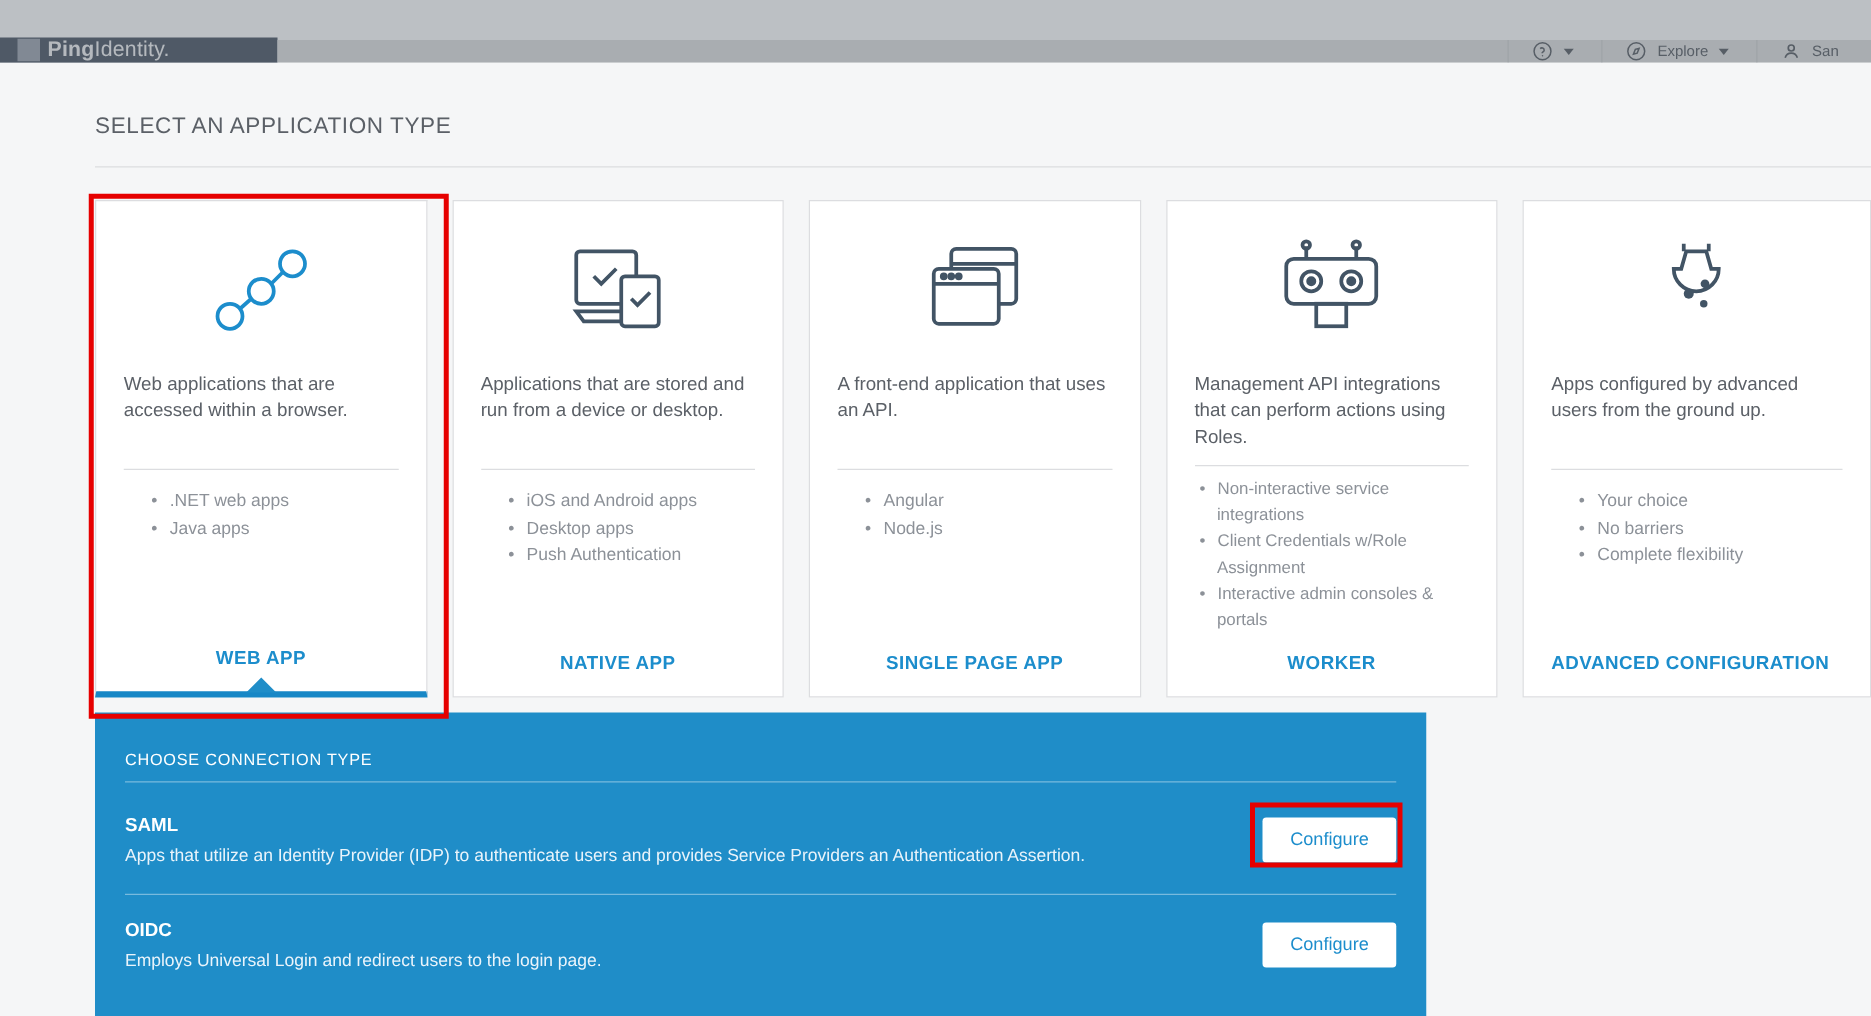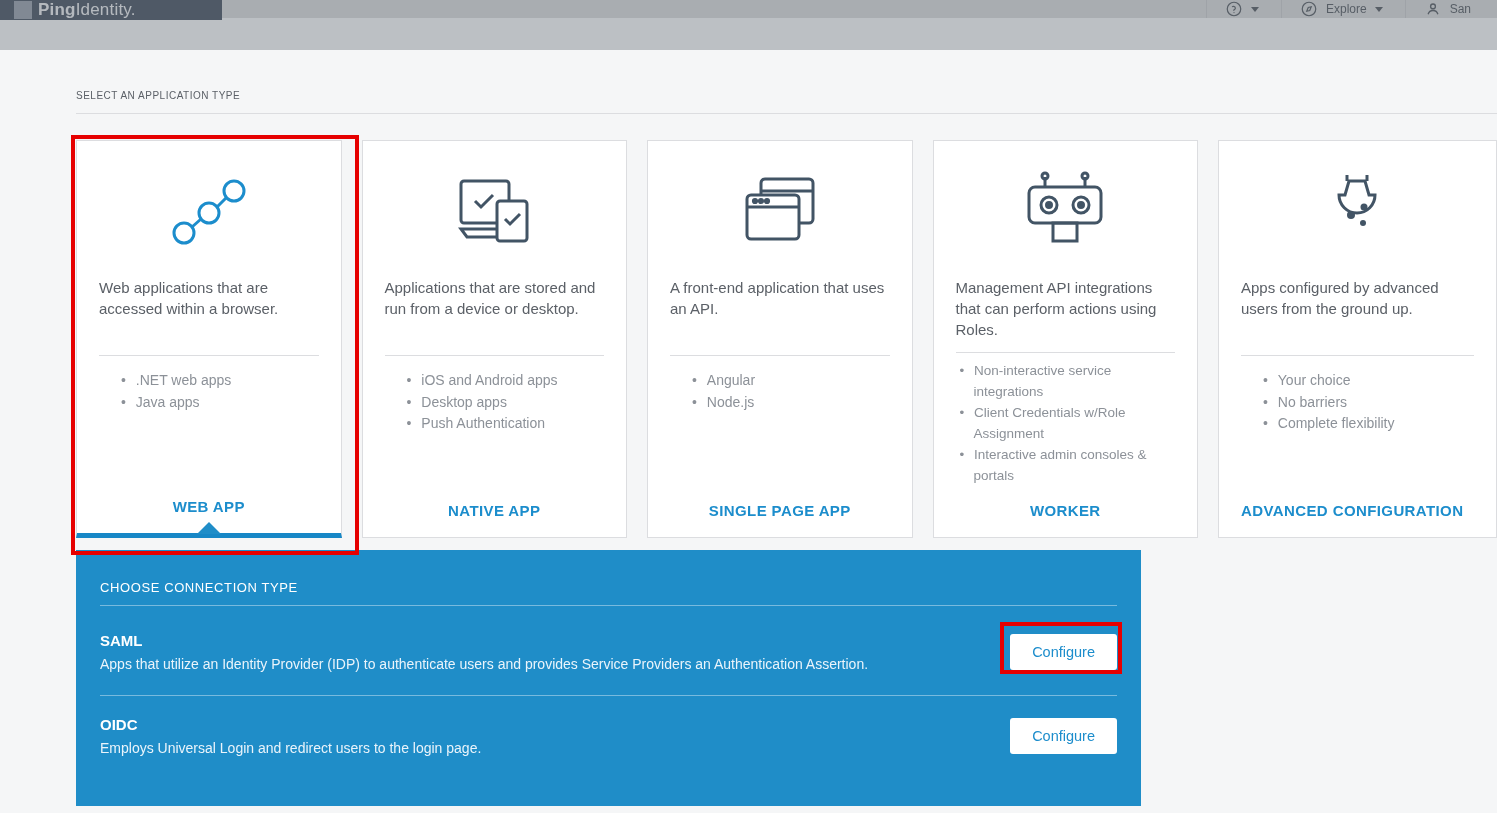--- a/index.html
+++ b/index.html
@@ -11,33 +11,33 @@
     --line:#dcdde0;
     --brand-blue:#1c8dcc;
     --brand-blue-strong:#1787c6;
     --panel-blue:#1f8dc8;
     --slate:#425465;
     --bg:#f5f6f7;
     --highlight-red:#e60000;
   }
   *{box-sizing:border-box}
   body{margin:0;font-family:-apple-system,BlinkMacSystemFont,"Segoe UI",Helvetica,Arial,sans-serif;background:var(--bg);color:var(--text);font-size:14px;width:1497px}
-  .topbar{height:50px;display:flex;align-items:flex-start;position:relative}
+  .topbar{height:50px;display:flex;align-items:flex-end;position:relative}
   .topbar-overlay{position:absolute;inset:0;background:var(--topbar-light-overlay);pointer-events:none}
   .logo-block{width:222px;background:var(--topbar-dark);display:flex;align-items:center;padding:0 14px;gap:6px}
   .logo-square{width:18px;height:18px;background:#8992a0}
   .logo-text{color:#e8eaed;font-size:17px;font-weight:300;letter-spacing:.2px}
   .logo-text b{font-weight:600}
   .topbar-rest{flex:1;background:var(--topbar-light);display:flex;align-items:center;justify-content:flex-end;padding-right:8px;gap:4px;color:#3d444d}
   .top-btn{display:flex;align-items:center;gap:8px;padding:0 18px;height:100%;font-size:12px;border-left:1px solid #bfc2c5}
   .top-btn .ic{width:18px;height:18px;color:#3d444d}
   .caret{width:0;height:0;border-left:4px solid transparent;border-right:4px solid transparent;border-top:5px solid #3d444d}
   
   .content{padding:40px 0 40px 76px}
-  .section-title{font-size:10px;letter-spacing:.5px;color:#5b6067;margin-bottom:12px}
+  .section-title{font-size:18px;letter-spacing:.5px;color:#5b6067;margin-bottom:22px}
   .hr{height:1px;background:var(--line);margin-bottom:26px}
   
   .cards{display:flex;gap:20px}
   .card{width:274px;height:398px;background:#fff;border:1px solid var(--line);position:relative;display:flex;flex-direction:column;padding:20px 22px 18px;}
   .card.selected{border-bottom:5px solid var(--brand-blue-strong)}
   .card.selected::after{content:"";position:absolute;bottom:-1px;left:50%;transform:translateX(-50%);width:0;height:0;border-left:12px solid transparent;border-right:12px solid transparent;border-bottom:12px solid var(--panel-blue)}
   .card.wide{width:288px}
   .card-icon{height:100px;display:flex;align-items:center;justify-content:center;margin-bottom:16px}
   .card-desc{color:#5b6067;font-size:15px;line-height:1.4;min-height:58px}
   .card-divider{height:1px;background:var(--line);margin:20px 0 14px}

